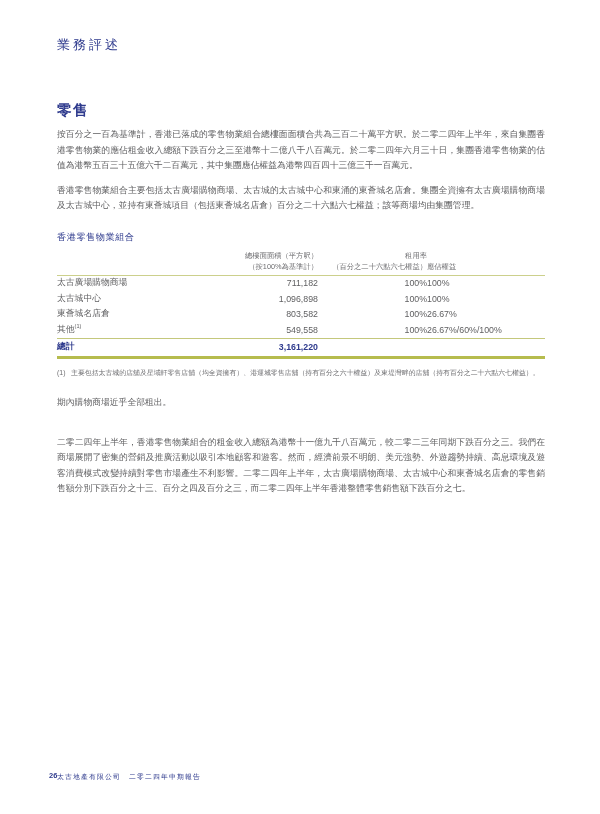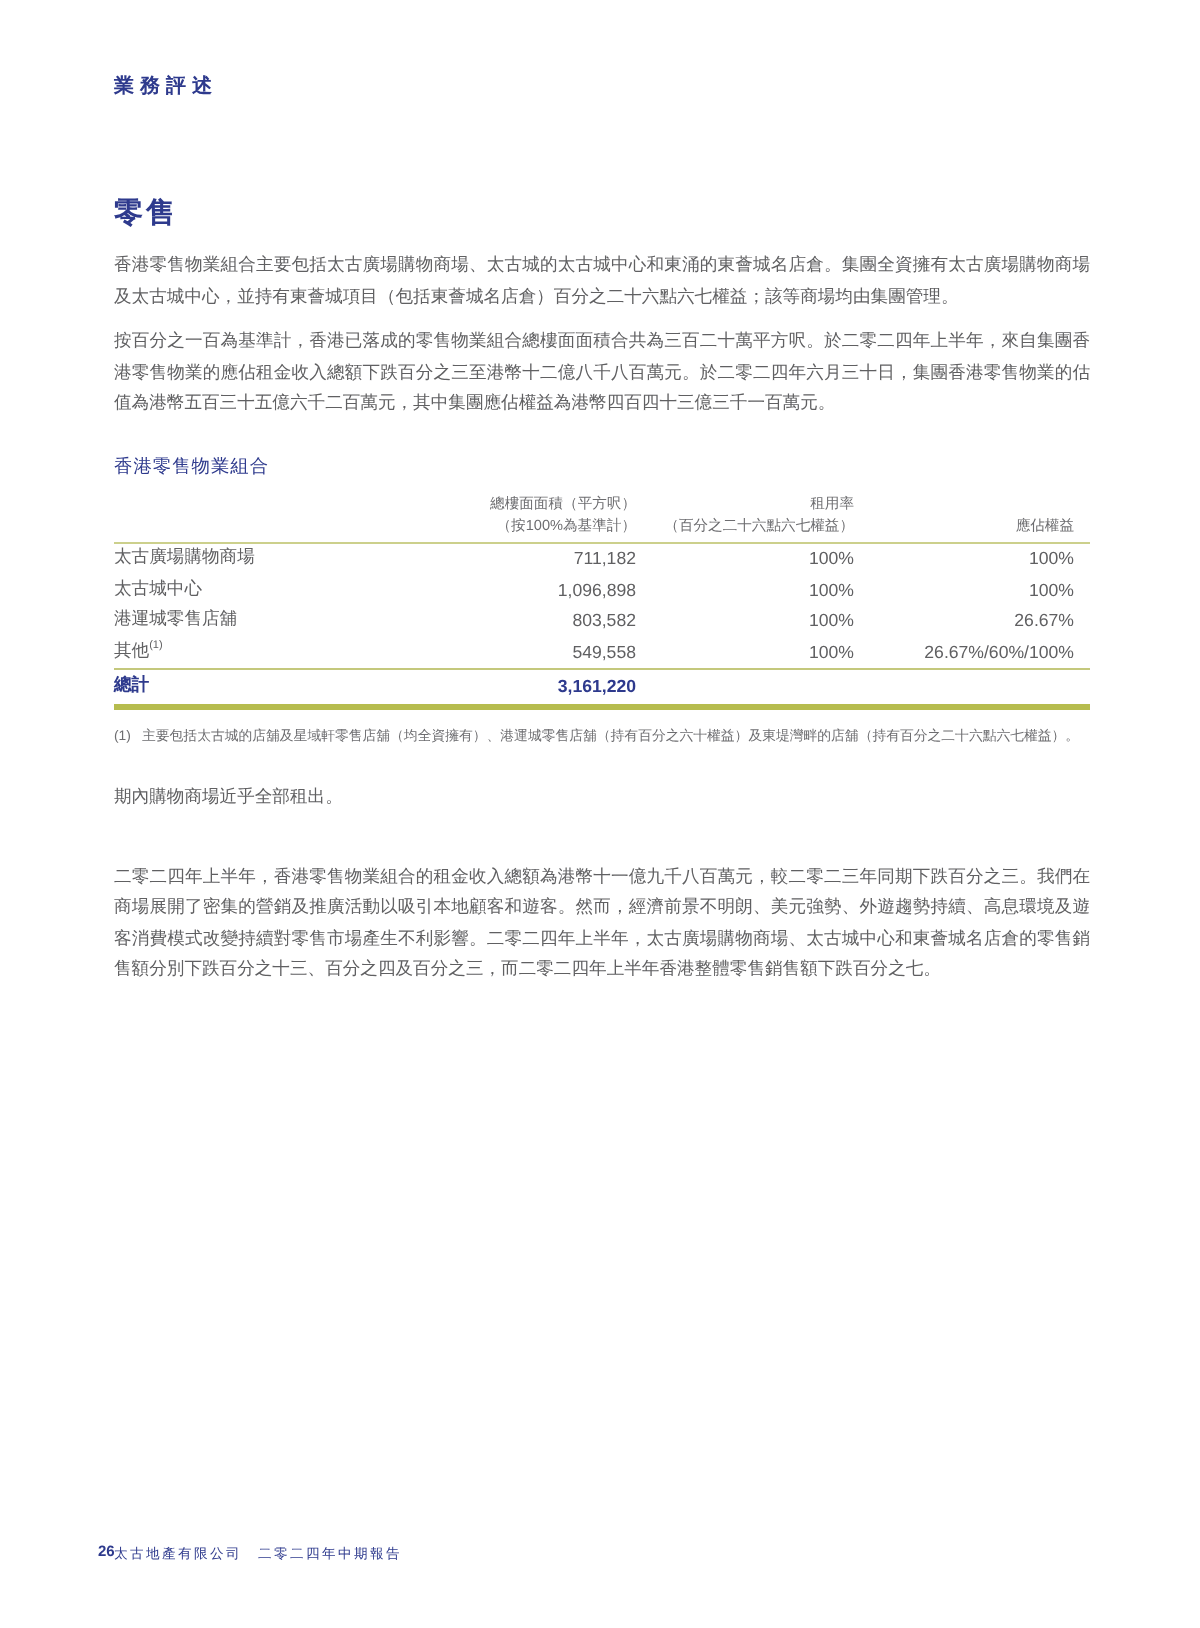--- a/index.html
+++ b/index.html
@@ -9,21 +9,21 @@
     font-family: "Liberation Sans", "DejaVu Sans", sans-serif;
     position: relative;
     overflow: hidden;
   }
   .page {
     position: absolute; inset: 0;
     padding: 36px 55px 0 57px;
     box-sizing: border-box;
   }
   .eyebrow {
-    font-size: 10px; font-weight: bold; color: #2e3a8d;
+    font-size: 13px; font-weight: normal; color: #2e3a8d;
     letter-spacing: 3px;
   }
   .section-title {
     margin-top: 47px;
     font-size: 14.5px; font-weight: bold; color: #2e3a8d;
     letter-spacing: 1.5px;
   }
   .sub-heading {
     margin-top: 13px;
     font-size: 10px; font-weight: bold; color: #2e3a8d;
@@ -40,21 +40,21 @@
   .table-title {
     margin-top: 17px;
     font-size: 9.2px; font-weight: normal; color: #2e3a8d;
     letter-spacing: 0.5px;
   }
   .tbl { margin-top: 6px; }
   .tr { display: flex; align-items: flex-end; padding-right: 8px; }
   .c-label   { flex: 1 1 auto; text-align: left; }
   .c-gfa     { flex: 0 0 120px; text-align: right; }
   .c-occ     { flex: 0 0 109px; text-align: right; }
-  .c-int     { flex: 0 0 110px; text-align: right; }
+  .c-int     { flex: 0 0 110px; text-align: left; }
   .thead {
     font-size: 7.3px; line-height: 11px; color: #6d6d70;
     border-bottom: 1px solid #ccd08c;
     padding-bottom: 3px;
   }
   .trow {
     font-size: 8.8px; color: #606062;
     height: 15.5px; align-items: center;
   }
   .trow-total {
@@ -86,23 +86,23 @@
 </head>
 <body>
 
 <div class="page">
 
   <div class="eyebrow">業務評述</div>
 
   <div class="section-title">零售</div>
 
 
+  <div class="para p1">按百分之一百為基準計，香港已落成的零售物業組合總樓面面積合共為三百二十萬平方呎。於二零二四年上半年，來自集團香港零售物業的應佔租金收入總額下跌百分之三至港幣十二億八千八百萬元。於二零二四年六月三十日，集團香港零售物業的估值為港幣五百三十五億六千二百萬元，其中集團應佔權益為港幣四百四十三億三千一百萬元。</div>
+
   <div class="para p2">香港零售物業組合主要包括太古廣場購物商場、太古城的太古城中心和東涌的東薈城名店倉。集團全資擁有太古廣場購物商場及太古城中心，並持有東薈城項目（包括東薈城名店倉）百分之二十六點六七權益；該等商場均由集團管理。</div>
-
-  <div class="para p1">按百分之一百為基準計，香港已落成的零售物業組合總樓面面積合共為三百二十萬平方呎。於二零二四年上半年，來自集團香港零售物業的應佔租金收入總額下跌百分之三至港幣十二億八千八百萬元。於二零二四年六月三十日，集團香港零售物業的估值為港幣五百三十五億六千二百萬元，其中集團應佔權益為港幣四百四十三億三千一百萬元。</div>
 
   <div class="table-title">香港零售物業組合</div>
 
   <div class="tbl">
     <div class="tr thead">
       <div class="c-label"></div>
       <div class="c-gfa">
         <div>總樓面面積（平方呎）</div>
         <div>（按100%為基準計）</div>
       </div>
@@ -123,21 +123,21 @@
     </div>
 
     <div class="tr trow">
       <div class="c-label">太古城中心</div>
       <div class="c-gfa">1,096,898</div>
       <div class="c-occ">100%</div>
       <div class="c-int">100%</div>
     </div>
 
     <div class="tr trow">
-      <div class="c-label">港運城零售店舖</div>
+      <div class="c-label">東薈城名店倉</div>
       <div class="c-gfa">803,582</div>
       <div class="c-occ">100%</div>
       <div class="c-int">26.67%</div>
     </div>
 
     <div class="tr trow">
       <div class="c-label"><span>其他</span><span class="note-ref">(1)</span></div>
       <div class="c-gfa">549,558</div>
       <div class="c-occ">100%</div>
       <div class="c-int">26.67%/60%/100%</div>

